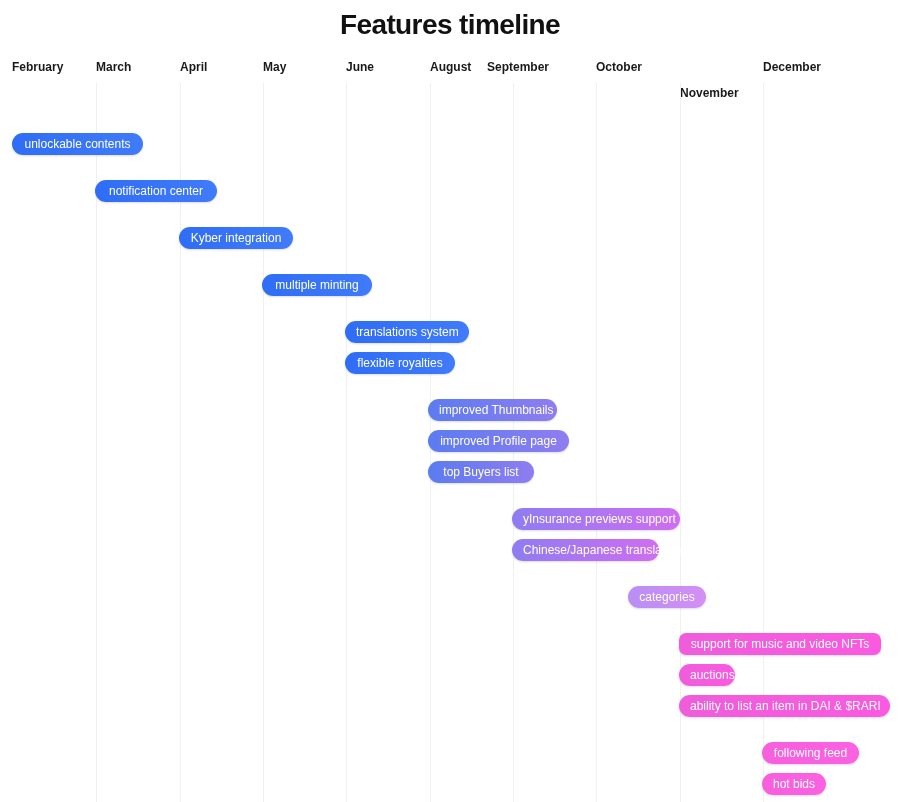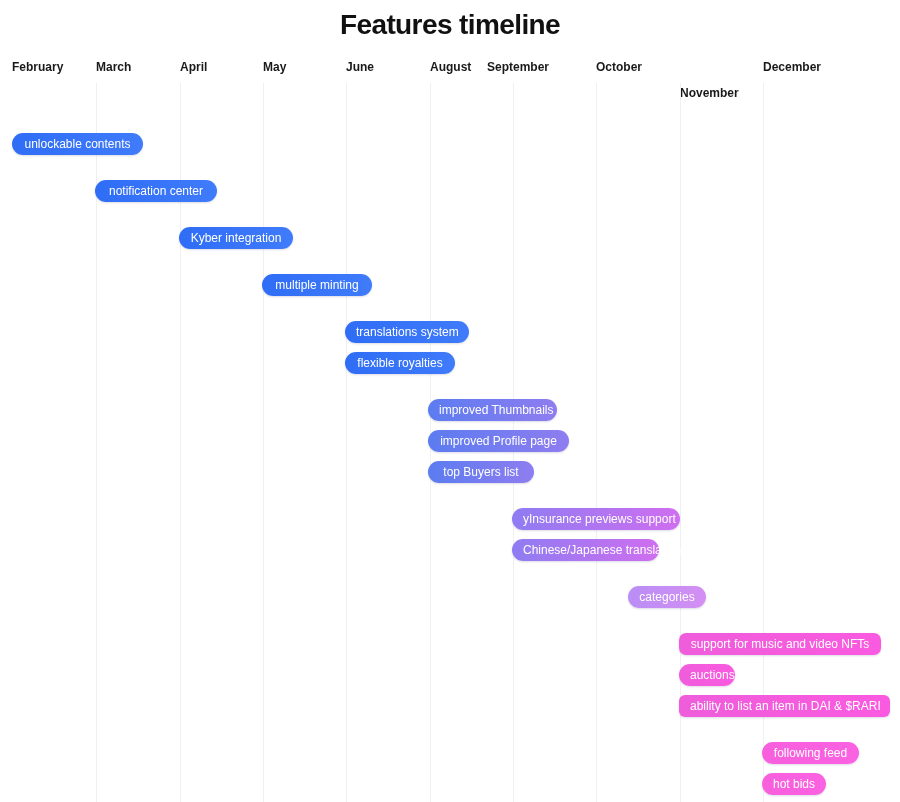--- a/index.html
+++ b/index.html
@@ -134,18 +134,18 @@
       <div class="pill" style="left: 345px; top: 238px; width: 124px; background: linear-gradient(90deg, rgb(47, 109, 246) 0%, rgb(63, 123, 250) 100%); color: rgb(255, 255, 255);">translations system</div>
       <div class="pill" style="left: 345px; top: 269px; width: 110px; background: linear-gradient(90deg, rgb(47, 109, 246) 0%, rgb(63, 123, 250) 100%); color: rgb(255, 255, 255);">flexible royalties</div>
       <div class="pill" style="left: 428px; top: 316px; width: 129px; background: linear-gradient(90deg, rgb(91, 124, 240) 0%, rgb(143, 125, 240) 100%); color: rgb(255, 255, 255);">improved Thumbnails</div>
       <div class="pill" style="left: 428px; top: 347px; width: 141px; background: linear-gradient(90deg, rgb(91, 124, 240) 0%, rgb(143, 125, 240) 100%); color: rgb(255, 255, 255);">improved Profile page</div>
       <div class="pill" style="left: 428px; top: 378px; width: 106px; background: linear-gradient(90deg, rgb(91, 124, 240) 0%, rgb(143, 125, 240) 100%); color: rgb(255, 255, 255);">top Buyers list</div>
       <div class="pill" style="left: 512px; top: 425px; width: 168px; background: linear-gradient(90deg, rgb(143, 124, 242) 0%, rgb(207, 110, 240) 100%); color: rgb(255, 255, 255); text-align: center;">yInsurance previews support</div>
       <div class="pill" style="left: 512px; top: 456px; width: 147px; background: linear-gradient(90deg, rgb(143, 124, 242) 0%, rgb(207, 110, 240) 100%); color: rgb(255, 255, 255);">Chinese/Japanese translations</div>
       <div class="pill" style="left: 596px; top: 503px; width: 78px; background: linear-gradient(90deg, rgb(185, 142, 245) 0%, rgb(212, 143, 243) 100%); color: rgb(255, 255, 255); margin-left: 32px;">categories</div>
       <div class="pill" style="left: 679px; top: 550px; width: 202px; background: linear-gradient(90deg, rgb(239, 93, 219) 0%, rgb(250, 90, 224) 100%); color: rgb(255, 255, 255); border-radius: 7px;">support for music and video NFTs</div>
       <div class="pill" style="left: 679px; top: 581px; width: 56px; background: linear-gradient(90deg, rgb(239, 93, 219) 0%, rgb(250, 90, 224) 100%); color: rgb(255, 255, 255);">auctions</div>
-      <div class="pill" style="left: 679px; top: 612px; width: 211px; background: linear-gradient(90deg, rgb(239, 93, 219) 0%, rgb(250, 90, 224) 100%); color: rgb(255, 255, 255); border-radius: 6px;">ability to list an item in DAI &amp; $RARI</div>
+      <div class="pill" style="left: 679px; top: 612px; width: 211px; background: linear-gradient(90deg, rgb(239, 93, 219) 0%, rgb(250, 90, 224) 100%); color: rgb(255, 255, 255);">ability to list an item in DAI &amp; $RARI</div>
       <div class="pill" style="left: 762px; top: 659px; width: 97px; background: linear-gradient(90deg, rgb(247, 95, 221) 0%, rgb(251, 98, 226) 100%); color: rgb(255, 255, 255);">following feed</div>
       <div class="pill" style="left: 762px; top: 690px; width: 64px; background: linear-gradient(90deg, rgb(247, 95, 221) 0%, rgb(251, 98, 226) 100%); color: rgb(255, 255, 255);">hot bids</div>
     </div>
 
 </div>
 
 </body></html>

